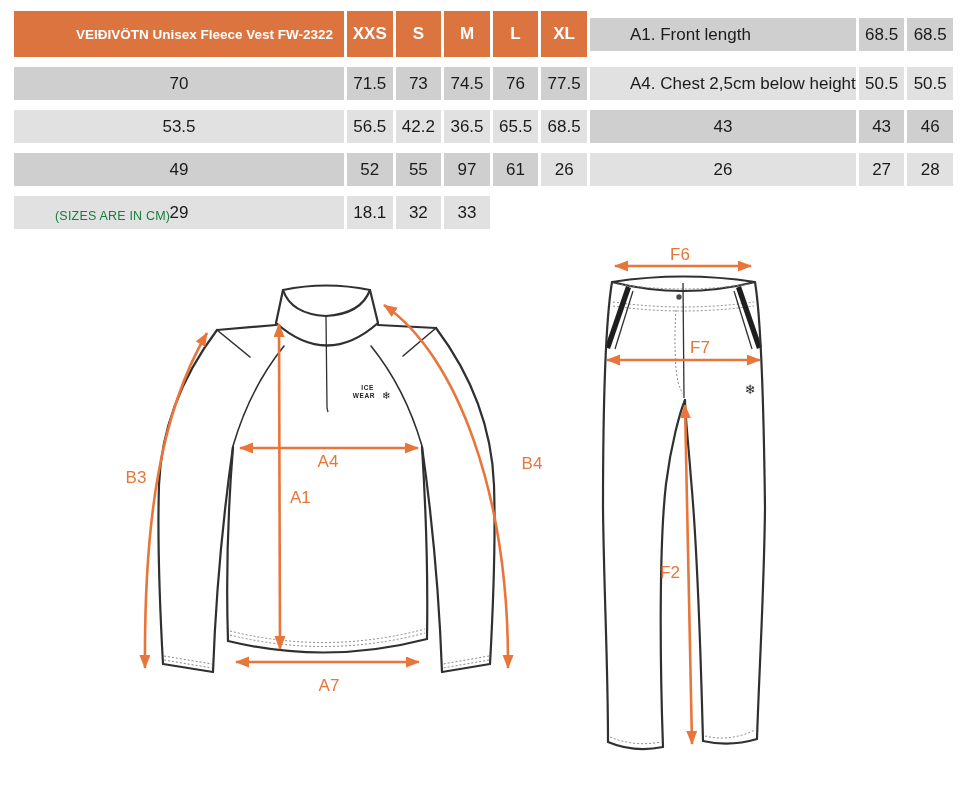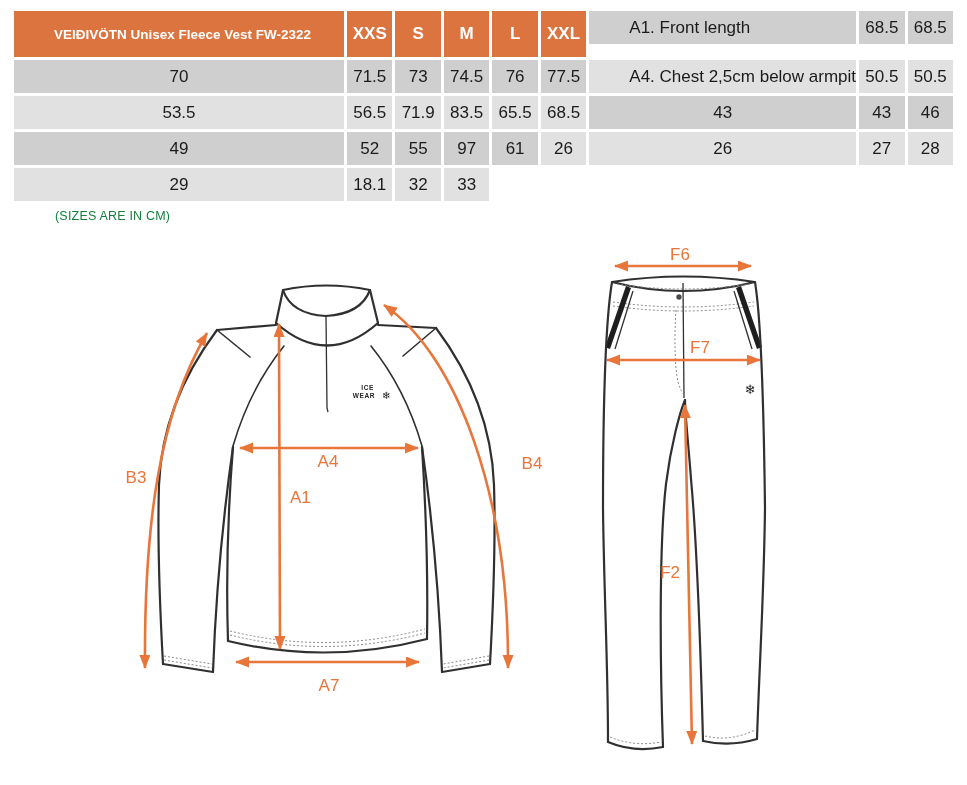--- a/index.html
+++ b/index.html
@@ -8,22 +8,22 @@
     font-family:"Liberation Sans",sans-serif;
   }
   
   .size-table{
     position:absolute;left:14px;top:11px;width:939px;
     display:grid;grid-template-columns:330px repeat(8,1fr);gap:3px;
   }
   .cell{display:flex;align-items:center;justify-content:center;
         font-size:17px;color:#1b1b1b;white-space:nowrap;}
   .th{background:#DC7440;color:#ffffff;font-weight:bold;height:46px;}
-  .title-cell{justify-content:flex-start;padding-left:40px;font-size:13.5px;}
-  .data-cell{height:33px;}
+  .title-cell{justify-content:flex-start;padding-left:62px;font-size:13.5px;}
+  .data-cell{height:33px;margin-top:7px;}
   .label-cell{justify-content:flex-start;padding-left:40px;}
   .row-dark{background:#CFCFCF;}
   .row-light{background:#E1E1E1;}
   
   .note{
     position:absolute;left:55px;top:209px;
     color:#15803d;font-size:12.5px;letter-spacing:.2px;
   }
   
   svg{position:absolute;overflow:visible;}
@@ -40,39 +40,39 @@
 </style>
 </head>
 <body>
 
 <div class="size-table">
   <div class="cell th title-cell">VEIÐIVÖTN Unisex Fleece Vest FW-2322</div>
   <div class="cell th">XXS</div>
   <div class="cell th">S</div>
   <div class="cell th">M</div>
   <div class="cell th">L</div>
-  <div class="cell th">XXL</div>
+  <div class="cell th">XL</div>
 
   <div class="cell data-cell label-cell row-dark">A1. Front length</div>
   <div class="cell data-cell row-dark">68.5</div>
   <div class="cell data-cell row-dark">68.5</div>
   <div class="cell data-cell row-dark">70</div>
   <div class="cell data-cell row-dark">71.5</div>
   <div class="cell data-cell row-dark">73</div>
   <div class="cell data-cell row-dark">74.5</div>
   <div class="cell data-cell row-dark">76</div>
   <div class="cell data-cell row-dark">77.5</div>
 
-  <div class="cell data-cell label-cell row-light">A4. Chest 2,5cm below armpit</div>
+  <div class="cell data-cell label-cell row-light">A4. Chest 2,5cm below height</div>
   <div class="cell data-cell row-light">50.5</div>
   <div class="cell data-cell row-light">50.5</div>
   <div class="cell data-cell row-light">53.5</div>
   <div class="cell data-cell row-light">56.5</div>
-  <div class="cell data-cell row-light">71.9</div>
-  <div class="cell data-cell row-light">83.5</div>
+  <div class="cell data-cell row-light">42.2</div>
+  <div class="cell data-cell row-light">36.5</div>
   <div class="cell data-cell row-light">65.5</div>
   <div class="cell data-cell row-light">68.5</div>
 
   <div class="cell data-cell row-dark">43</div>
   <div class="cell data-cell row-dark">43</div>
   <div class="cell data-cell row-dark">46</div>
   <div class="cell data-cell row-dark">49</div>
   <div class="cell data-cell row-dark">52</div>
   <div class="cell data-cell row-dark">55</div>
   <div class="cell data-cell row-dark">97</div>

